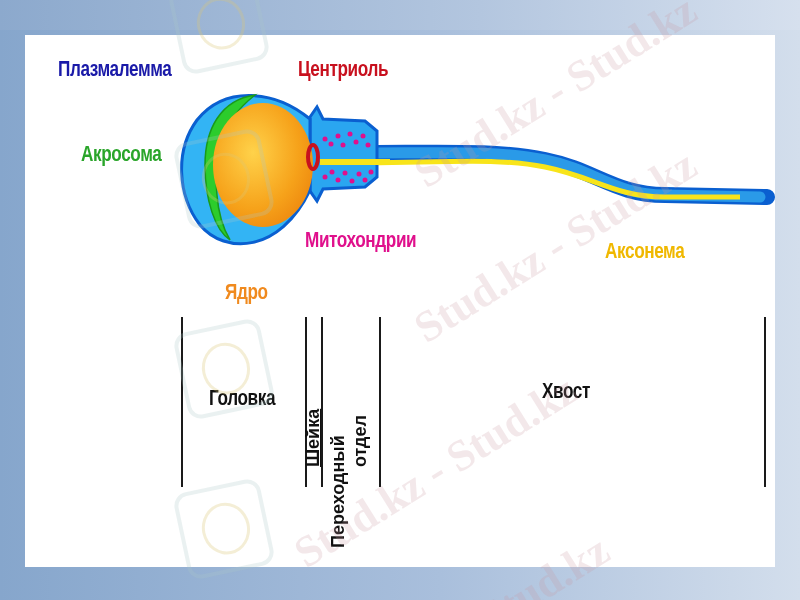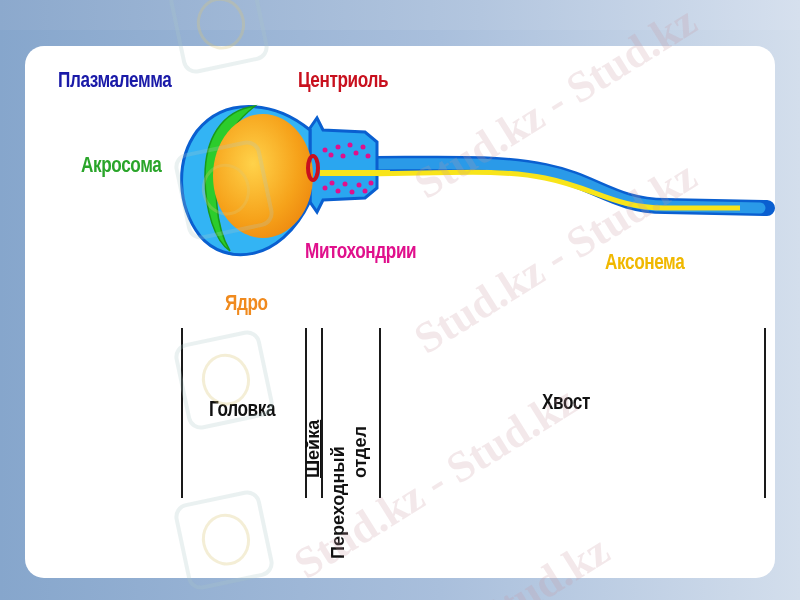--- a/index.html
+++ b/index.html
@@ -1,21 +1,21 @@
 <!DOCTYPE html>
 <html><head>
 <meta charset="utf-8">
 <style>
   html,body{margin:0;padding:0;}
   body{width:800px;height:600px;overflow:hidden;position:relative;
     background:linear-gradient(90deg,#86a6cc 0%,#a9bfdc 55%,#d3deec 100%);
     font-family:"Liberation Sans",sans-serif;}
   .frame-top{position:absolute;left:0;top:0;width:800px;height:30px;
     background:linear-gradient(90deg,#8ca9cd,#b3c6df 60%,#d6e0ee);}
-  .panel{position:absolute;left:25px;top:46px;width:750px;height:532px;background:#fff;border-radius:19px;}
+  .panel{position:absolute;left:25px;top:35px;width:750px;height:532px;background:#fff;}
   .lbl{position:absolute;font-weight:bold;font-size:22px;letter-spacing:-0.5px;
     transform:scaleX(0.78);transform-origin:left top;white-space:nowrap;}
   .vline{position:absolute;width:2px;background:#1a1a1a;}
   .wm{position:absolute;font-family:"Liberation Serif",serif;font-weight:bold;
     font-size:44px;color:rgba(200,150,160,0.22);transform:rotate(-32deg);
     transform-origin:left top;white-space:nowrap;pointer-events:none;}
   .logo{position:absolute;width:80px;height:80px;border:4px solid rgba(170,200,200,0.25);
     border-radius:14px;transform:rotate(-12deg);pointer-events:none;}
   .logo::after{content:"";position:absolute;left:18px;top:14px;width:42px;height:46px;
     border-radius:50%;border:3px solid rgba(220,200,120,0.3);}

